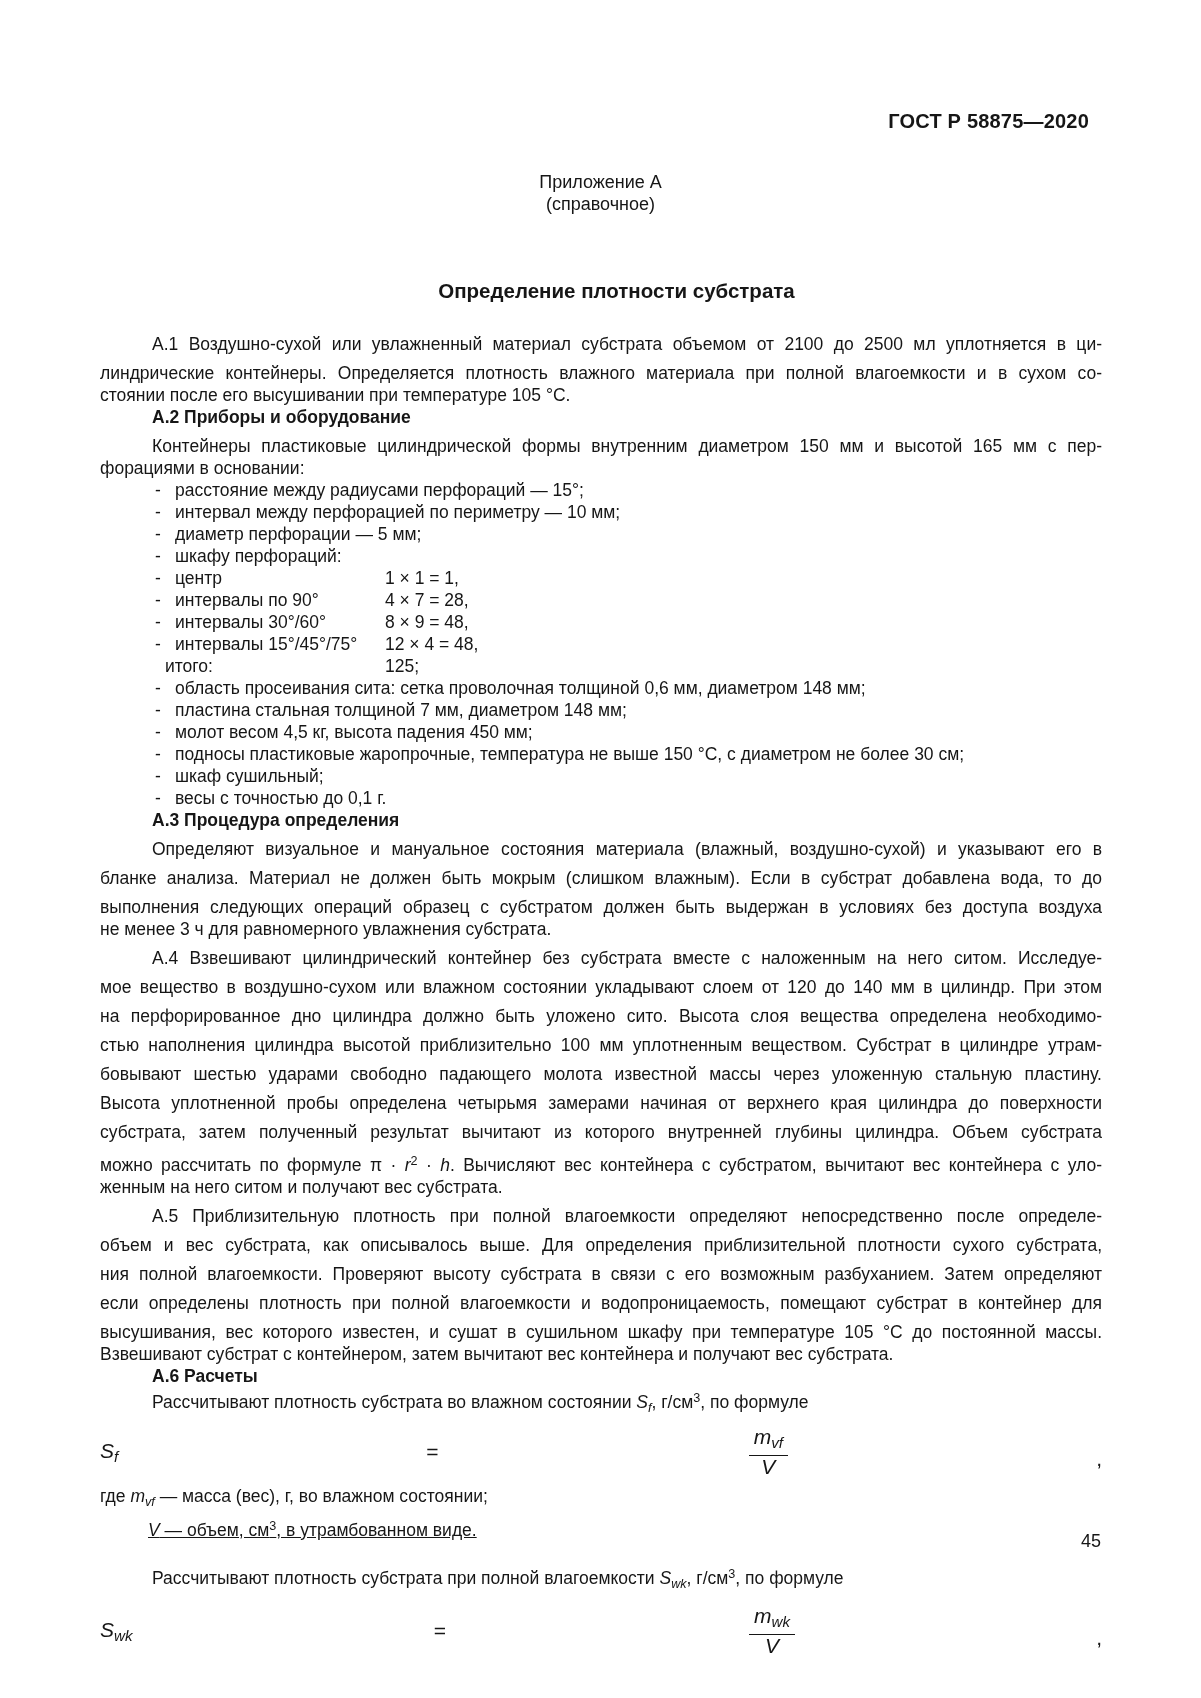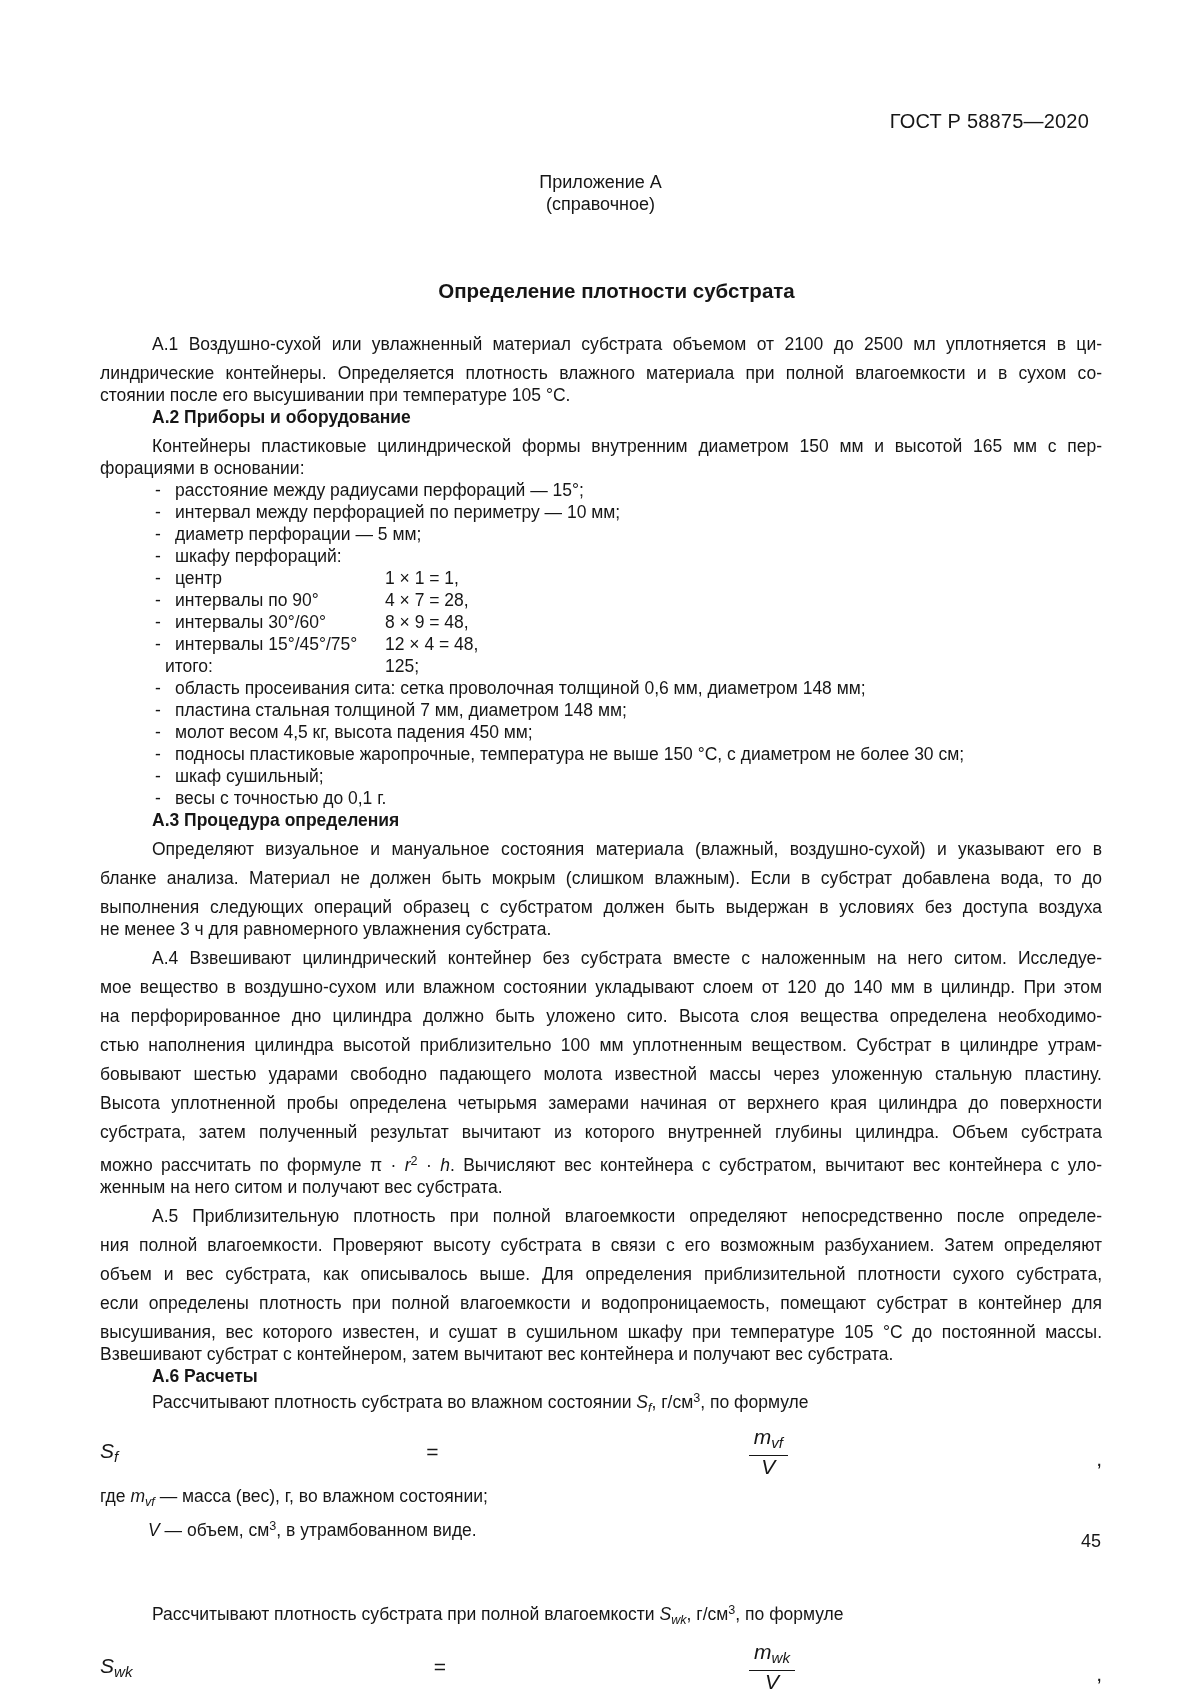--- a/index.html
+++ b/index.html
@@ -8,21 +8,21 @@
     position:relative;
     width:1201px;height:1698px;
     background:#ffffff;
     color:#161616;
     font-family:"Liberation Sans","DejaVu Sans",sans-serif;
     overflow:hidden;
     margin:0 auto;
   }
   .gost-ref{
     position:absolute;top:110px;right:112px;
-    font-weight:normal;font-size:20px;letter-spacing:0.2px;
+    font-weight:bold;font-size:20px;letter-spacing:0.2px;
   }
   .appx{
     position:absolute;top:171px;left:0;width:100%;
     text-align:center;font-weight:normal;font-size:18px;line-height:22px;
   }
   .doc-title{
     position:absolute;top:279px;left:16px;width:100%;
     text-align:center;font-weight:bold;font-size:20.5px;
   }
   .main{
@@ -94,42 +94,42 @@
       <div class="line ind j">А.4 Взвешивают цилиндрический контейнер без субстрата вместе с наложенным на него ситом. Исследуе-</div>
       <div class="line j">мое вещество в воздушно-сухом или влажном состоянии укладывают слоем от 120 до 140 мм в цилиндр. При этом</div>
       <div class="line j">на перфорированное дно цилиндра должно быть уложено сито. Высота слоя вещества определена необходимо-</div>
       <div class="line j">стью наполнения цилиндра высотой приблизительно 100 мм уплотненным веществом. Субстрат в цилиндре утрам-</div>
       <div class="line j">бовывают шестью ударами свободно падающего молота известной массы через уложенную стальную пластину.</div>
       <div class="line j">Высота уплотненной пробы определена четырьмя замерами начиная от верхнего края цилиндра до поверхности</div>
       <div class="line j">субстрата, затем полученный результат вычитают из которого внутренней глубины цилиндра. Объем субстрата</div>
       <div class="line j"><span>можно рассчитать по формуле π · </span><span class="it ">r</span><span class="su ">2</span><span> · </span><span class="it ">h</span><span>. Вычисляют вес контейнера с субстратом, вычитают вес контейнера с уло-</span></div>
       <div class="line">женным на него ситом и получают вес субстрата.</div>
       <div class="line ind j">А.5 Приблизительную плотность при полной влагоемкости определяют непосредственно после определе-</div>
+      <div class="line j">объем и вес субстрата, как описывалось выше. Для определения приблизительной плотности сухого субстрата,</div>
       <div class="line j">ния полной влагоемкости. Проверяют высоту субстрата в связи с его возможным разбуханием. Затем определяют</div>
-      <div class="line j">объем и вес субстрата, как описывалось выше. Для определения приблизительной плотности сухого субстрата,</div>
       <div class="line j">если определены плотность при полной влагоемкости и водопроницаемость, помещают субстрат в контейнер для</div>
       <div class="line j">высушивания, вес которого известен, и сушат в сушильном шкафу при температуре 105 °С до постоянной массы.</div>
       <div class="line">Взвешивают субстрат с контейнером, затем вычитают вес контейнера и получают вес субстрата.</div>
       <div class="line hd">А.6 Расчеты</div>
       <div class="line ind"><span>Рассчитывают плотность субстрата во влажном состоянии </span><span class="it ">S</span><span class="it sb ">f</span><span>, г/см</span><span class="su ">3</span><span>, по формуле</span></div>
       <div class="gap" style="height: 12px;"></div>
       <div class="fwrap">
         <span><span class="it ">S</span><span class="it sb ">f</span></span>
         <span class="feq">=</span>
         <span class="frac">
           <span class="fnum"><span class="it ">m</span><span class="it sb ">vf</span></span>
           <span class="fden"><span class="it ">V</span></span>
         </span>
         <span class="ftail">,</span>
       </div>
       <div class="gap" style="height: 12px;"></div>
       <div class="line" style="padding-left: 0px;"><span>где </span><span class="it ">m</span><span class="it sb ">vf</span><span> — масса (вес), г, во влажном состоянии;</span></div>
-      <div class="line" style="padding-left: 48px; margin-top: 2px;"><span class="it ">V</span><span> — объем, см</span><span class="su ">3</span><span>, в утрамбованном виде.</span></div>
+      <div class="line" style="padding-left: 48px; margin-top: 2px; text-decoration: underline;"><span class="it ">V</span><span> — объем, см</span><span class="su ">3</span><span>, в утрамбованном виде.</span></div>
       <div class="gap" style="height: 22px;"></div>
-      <div class="line" style="padding-left: 52px; margin-top: 36px;"><span>Рассчитывают плотность субстрата при полной влагоемкости </span><span class="it ">S</span><span class="it sb ">wk</span><span>, г/см</span><span class="su ">3</span><span>, по формуле</span></div>
+      <div class="line" style="padding-left: 52px;"><span>Рассчитывают плотность субстрата при полной влагоемкости </span><span class="it ">S</span><span class="it sb ">wk</span><span>, г/см</span><span class="su ">3</span><span>, по формуле</span></div>
       <div class="gap" style="height: 15px;"></div>
       <div class="fwrap">
         <span><span class="it ">S</span><span class="it sb ">wk</span></span>
         <span class="feq">=</span>
         <span class="frac">
           <span class="fnum"><span class="it ">m</span><span class="it sb ">wk</span></span>
           <span class="fden"><span class="it ">V</span></span>
         </span>
         <span class="ftail">,</span>
       </div>

